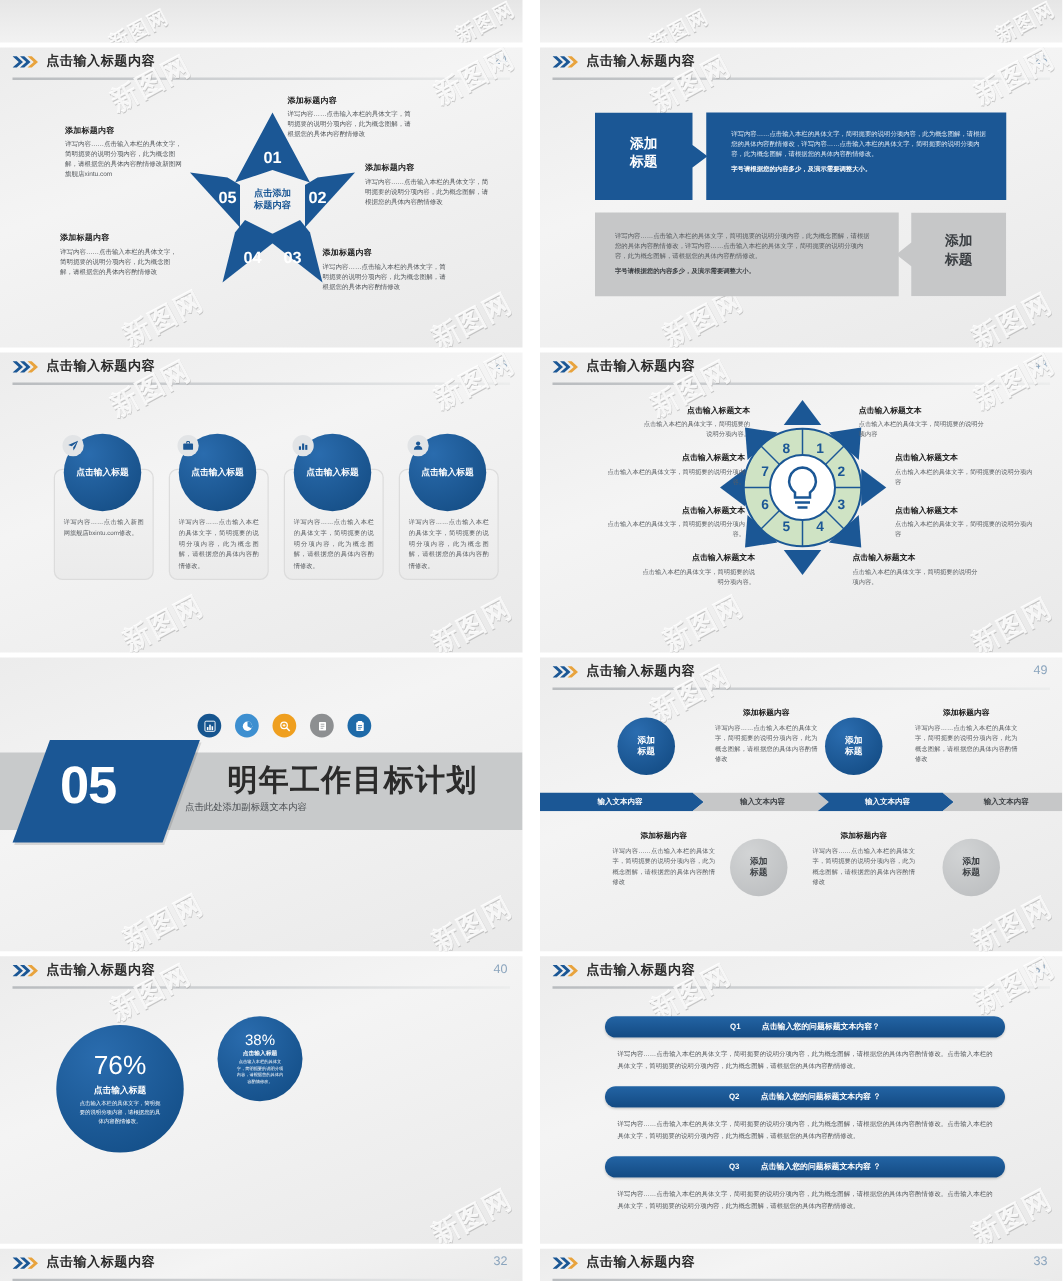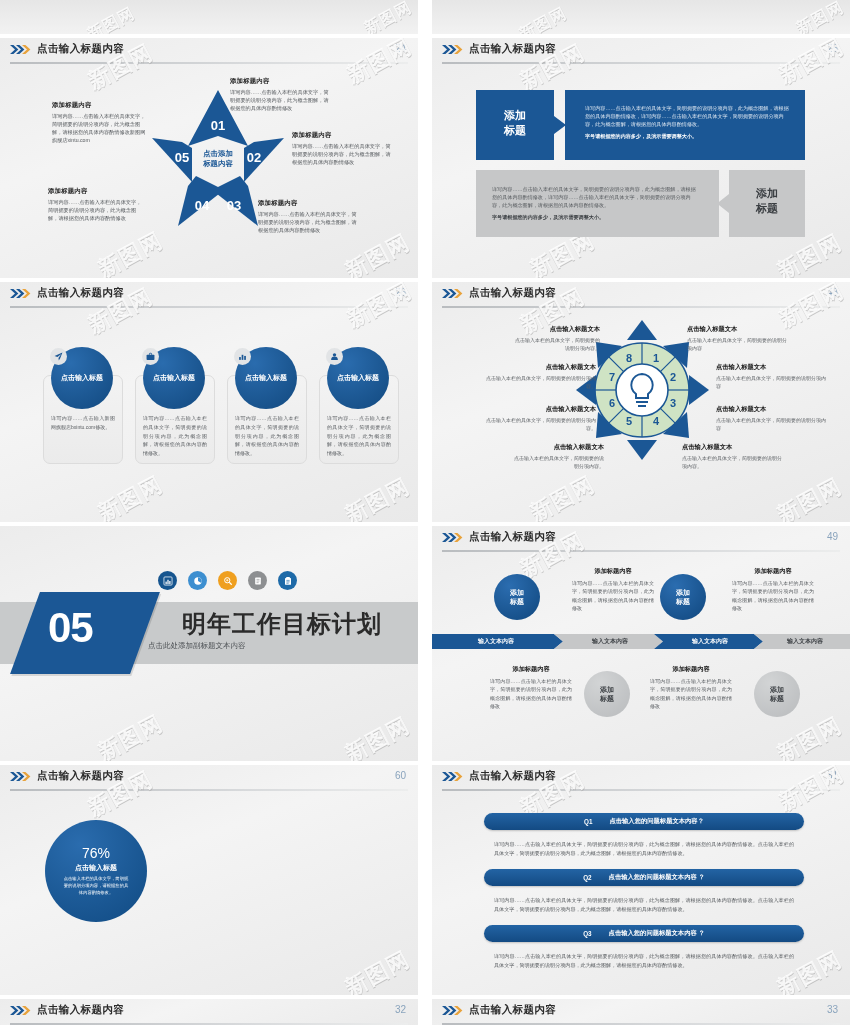--- a/index.html
+++ b/index.html
@@ -516,35 +516,41 @@
   <div class="slide s30">
     <div class="shead">
       <span class="chev">
         <svg width="22" height="11" viewBox="0 0 22 11">
           <path d="M0 1 L5 5.5 L0 10 L3.4 10 L8.4 5.5 L3.4 1 Z" fill="#1b5795"></path>
           <path d="M6 1 L11 5.5 L6 10 L9.4 10 L14.4 5.5 L9.4 1 Z" fill="#1b5795"></path>
           <path d="M12 1 L17 5.5 L12 10 L15.4 10 L20.4 5.5 L15.4 1 Z" fill="#e8a33d"></path>
         </svg>
       </span>
       <span class="stitle">点击输入标题内容</span>
-      <span class="snum">60</span>
+      <span class="snum">40</span>
       <div class="hrule"></div>
     </div>
     <div class="wm a">新图网</div>
     <div class="wm d">新图网</div>
 
 
 
     <div class="circ30" style="left:45px; top:55px; width:102px; height:102px;
          background:radial-gradient(circle at 34% 24%,#2a6cae,#104a82); color:#fff;">
-      <div class="pct" style="font-size:14px;">76%</div>
+      <div class="pct" style="font-size:21px;">76%</div>
       <div class="lab" style="font-size:7px; margin-top:2px;">点击输入标题</div>
       <div class="des" style="font-size:4.3px; margin-top:3px; padding:0 10px;">点击输入本栏的具体文字，简明扼要的说明分项内容，请根据您的具体内容酌情修改。</div>
     </div>
 
+    <div class="circ30" style="left:174px; top:48px; width:68px; height:68px;
+         background:radial-gradient(circle at 34% 24%,#2a6cae,#104a82); color:#fff;">
+      <div class="pct" style="font-size:12px;">38%</div>
+      <div class="lab" style="font-size:4.6px; margin-top:1px;">点击输入标题</div>
+      <div class="des" style="font-size:3.4px; margin-top:2px; padding:0 6px;">点击输入本栏的具体文字，简明扼要的说明分项内容，请根据您的具体内容酌情修改。</div>
+    </div>
   </div>
 
   <div class="slide s31">
     <div class="shead">
       <span class="chev">
         <svg width="22" height="11" viewBox="0 0 22 11">
           <path d="M0 1 L5 5.5 L0 10 L3.4 10 L8.4 5.5 L3.4 1 Z" fill="#1b5795"></path>
           <path d="M6 1 L11 5.5 L6 10 L9.4 10 L14.4 5.5 L9.4 1 Z" fill="#1b5795"></path>
           <path d="M12 1 L17 5.5 L12 10 L15.4 10 L20.4 5.5 L15.4 1 Z" fill="#e8a33d"></path>
         </svg>

